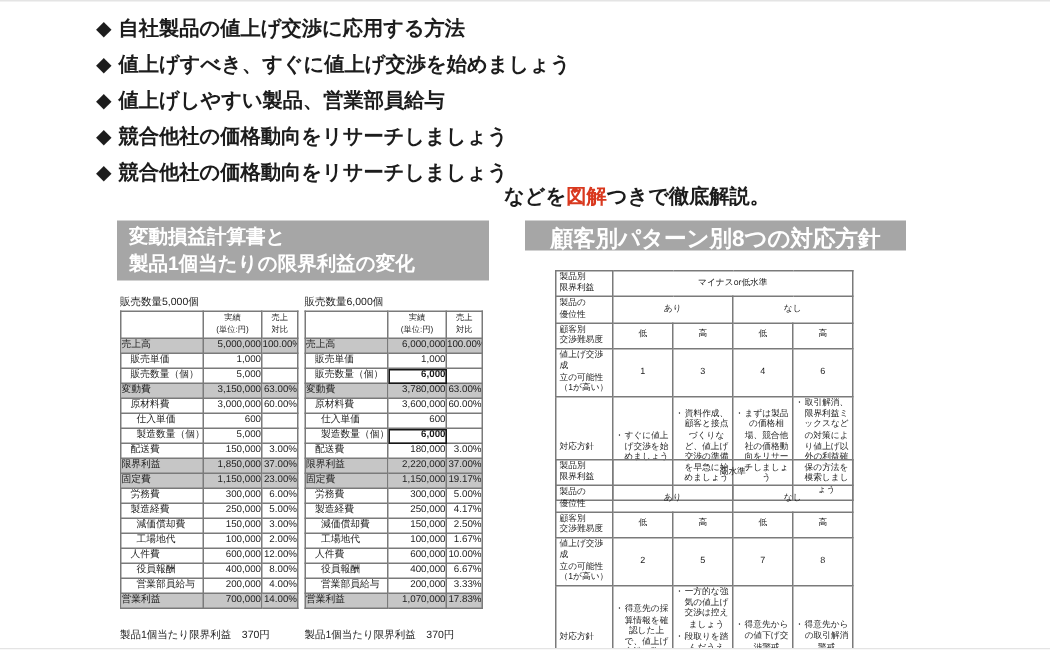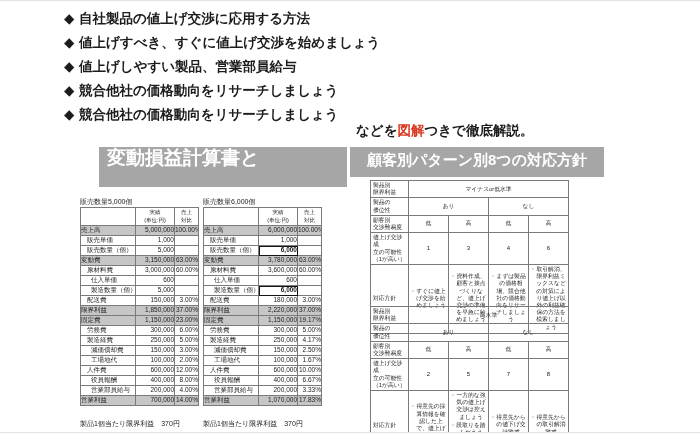--- a/index.html
+++ b/index.html
@@ -7,26 +7,26 @@
     position:relative;width:700px;height:433px;background:#fff;overflow:hidden;
     font-family:"Liberation Sans","DejaVu Sans",sans-serif;color:#1c1c1c;
     border-top:1px solid #e4e4e4;border-bottom:1px solid #e4e4e4;box-sizing:border-box;
   }
   
   .bullets{position:absolute;left:64px;top:10px;width:440px;}
   .b-item{display:flex;font-weight:bold;font-size:13.5px;line-height:16px;margin-bottom:8px;}
   .b-marker{width:15px;flex:none;}
   .b-body{flex:1;}
   
-  .note{position:absolute;left:336px;top:122px;font-weight:bold;font-size:13.5px;line-height:16px;margin-left:20px;}
+  .note{position:absolute;left:336px;top:122px;font-weight:bold;font-size:13.5px;line-height:16px;}
   .red{color:#d9381e;}
   
   .lp-header{position:absolute;left:78px;top:146px;width:240px;height:36px;background:#a6a6a6;
-    color:#fff;font-weight:bold;font-size:19px;line-height:18px;padding:2px 0 2px 8px;margin-left:21px;}
-  .rp-header{position:absolute;left:350px;top:146px;width:254px;height:30px;background:#a6a6a6;
+    color:#fff;font-weight:bold;font-size:13px;line-height:18px;padding:2px 0 2px 8px;}
+  .rp-header{position:absolute;left:350px;top:146px;width:254px;height:20px;background:#a6a6a6;
     color:#fff;font-weight:bold;font-size:15px;line-height:26px;text-align:center;}
   
   .pl-wrap{position:absolute;top:196px;width:120px;}
   #pl-0{left:80px;} #pl-1{left:203px;}
   .pl-title{font-size:7px;line-height:9px;margin-bottom:1px;}
   table{border-collapse:collapse;}
   .pl-table{width:118px;table-layout:fixed;}
   .pl-table th,.pl-table td{border:1px solid #7a7a7a;padding:0;font-size:6.5px;line-height:8.5px;
     height:9px;font-weight:normal;overflow:hidden;white-space:nowrap;}
   .pl-table thead th{height:17px;text-align:center;white-space:pre-line;font-size:5.5px;line-height:7.5px;}
@@ -88,20 +88,21 @@
         </div>
       </div>
     </section>
 
   <div class="note">
     <span>などを</span><span class="red">図解</span><span>つきで徹底解説。</span>
   </div>
 
   <header class="lp-header">
     <div>変動損益計算書と</div>
+    <div>製品1個当たりの限界利益の変化</div>
   </header>
 
   <header class="rp-header">顧客別パターン別8つの対応方針</header>
 
   <div class="pl-wrap" id="pl-0">
       <div class="pl-title">販売数量5,000個</div>
       <table class="pl-table">
         <colgroup>
           <col style="width: 55px;">
           <col style="width: 39px;">

